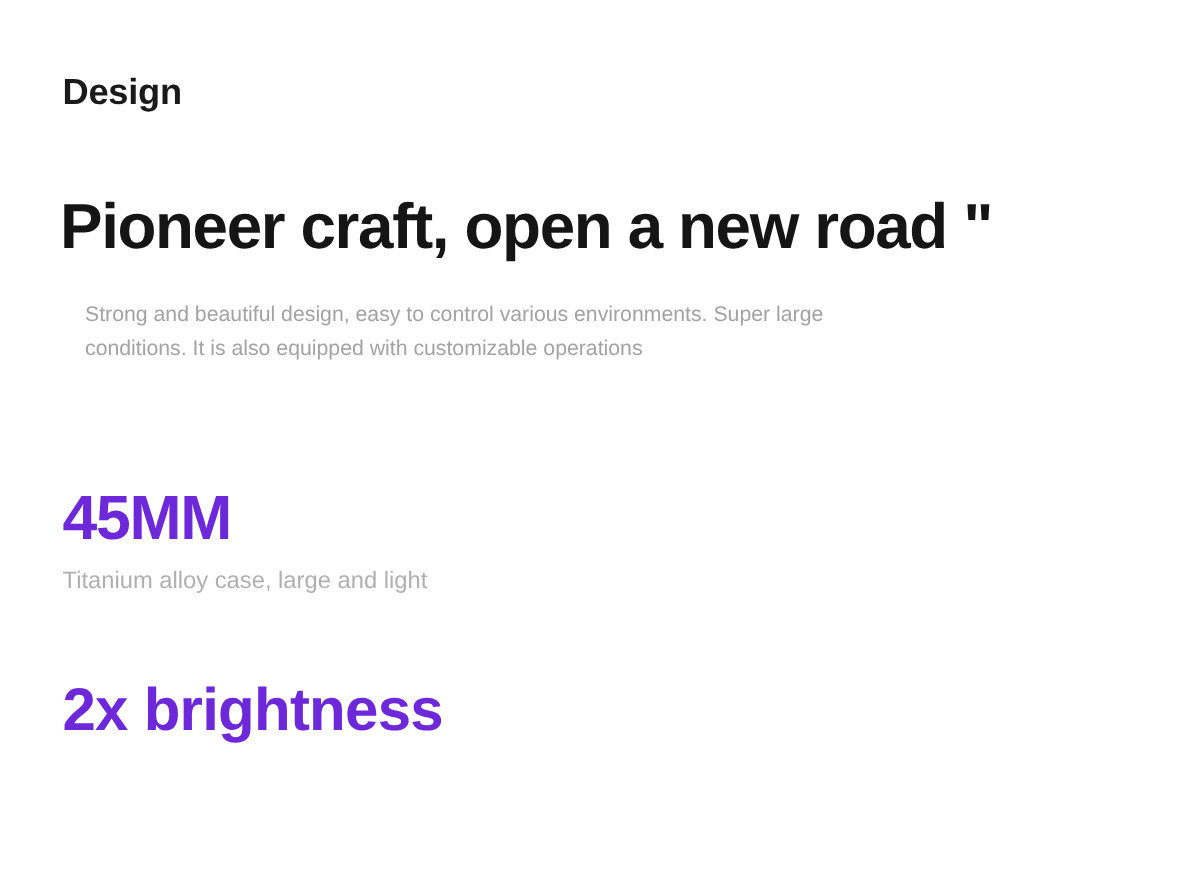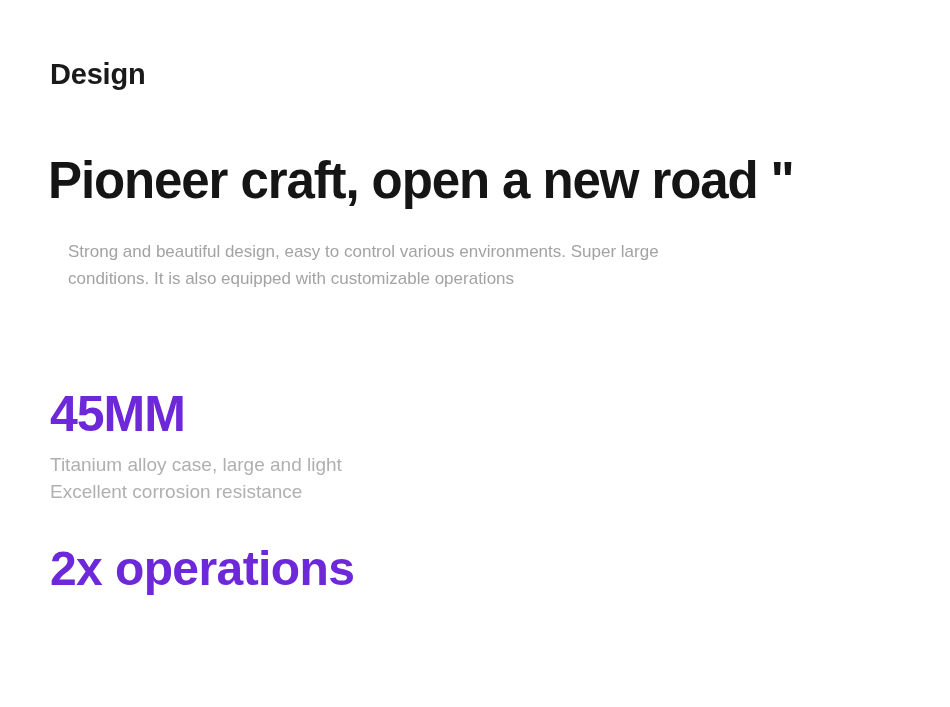--- a/index.html
+++ b/index.html
@@ -123,21 +123,20 @@
 
   <p class="body-copy">
     <span class="line">Strong and beautiful design, easy to control various environments. Super large</span>
     <span class="line">conditions. It is also equipped with customizable operations</span>
   </p>
 
   <div class="stat-block block-1">
     <div class="stat-value">45MM</div>
     <div class="stat-desc">
       <span class="line">Titanium alloy case, large and light</span>
-      <span class="line">Excellent corrosion resistance</span>
     </div>
   </div>
 
   <div class="stat-block block-2">
-    <div class="stat-value">2x operations</div>
+    <div class="stat-value">2x brightness</div>
   </div>
 
 </div>
 
 </body></html>

